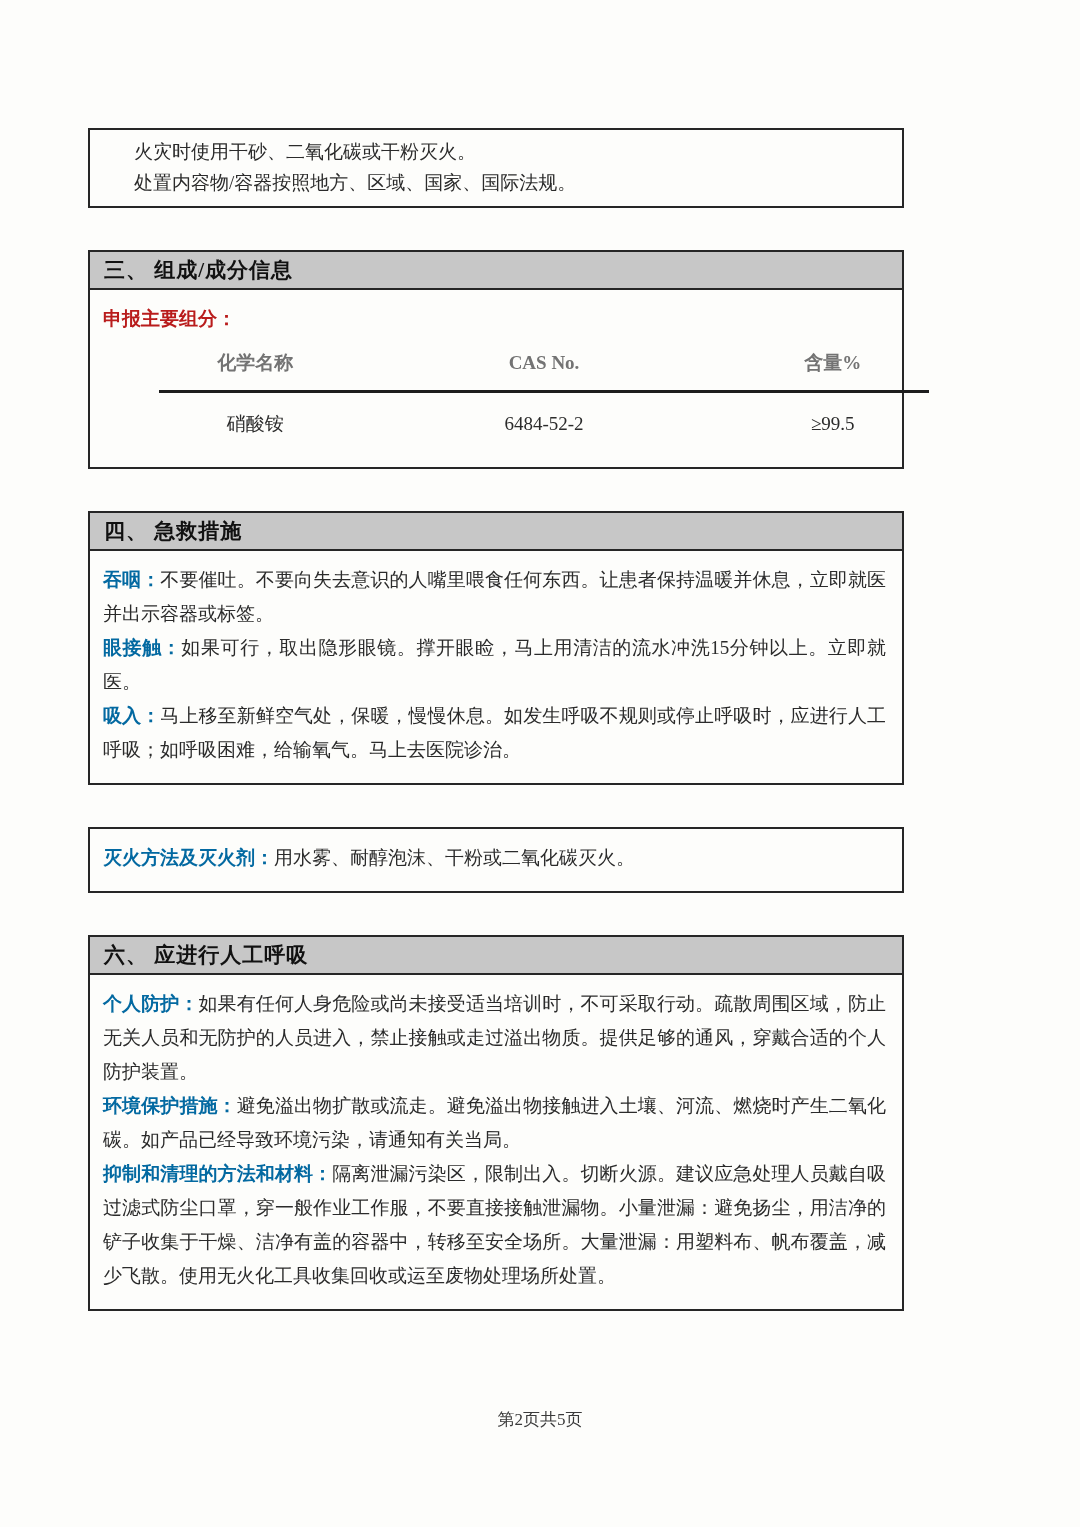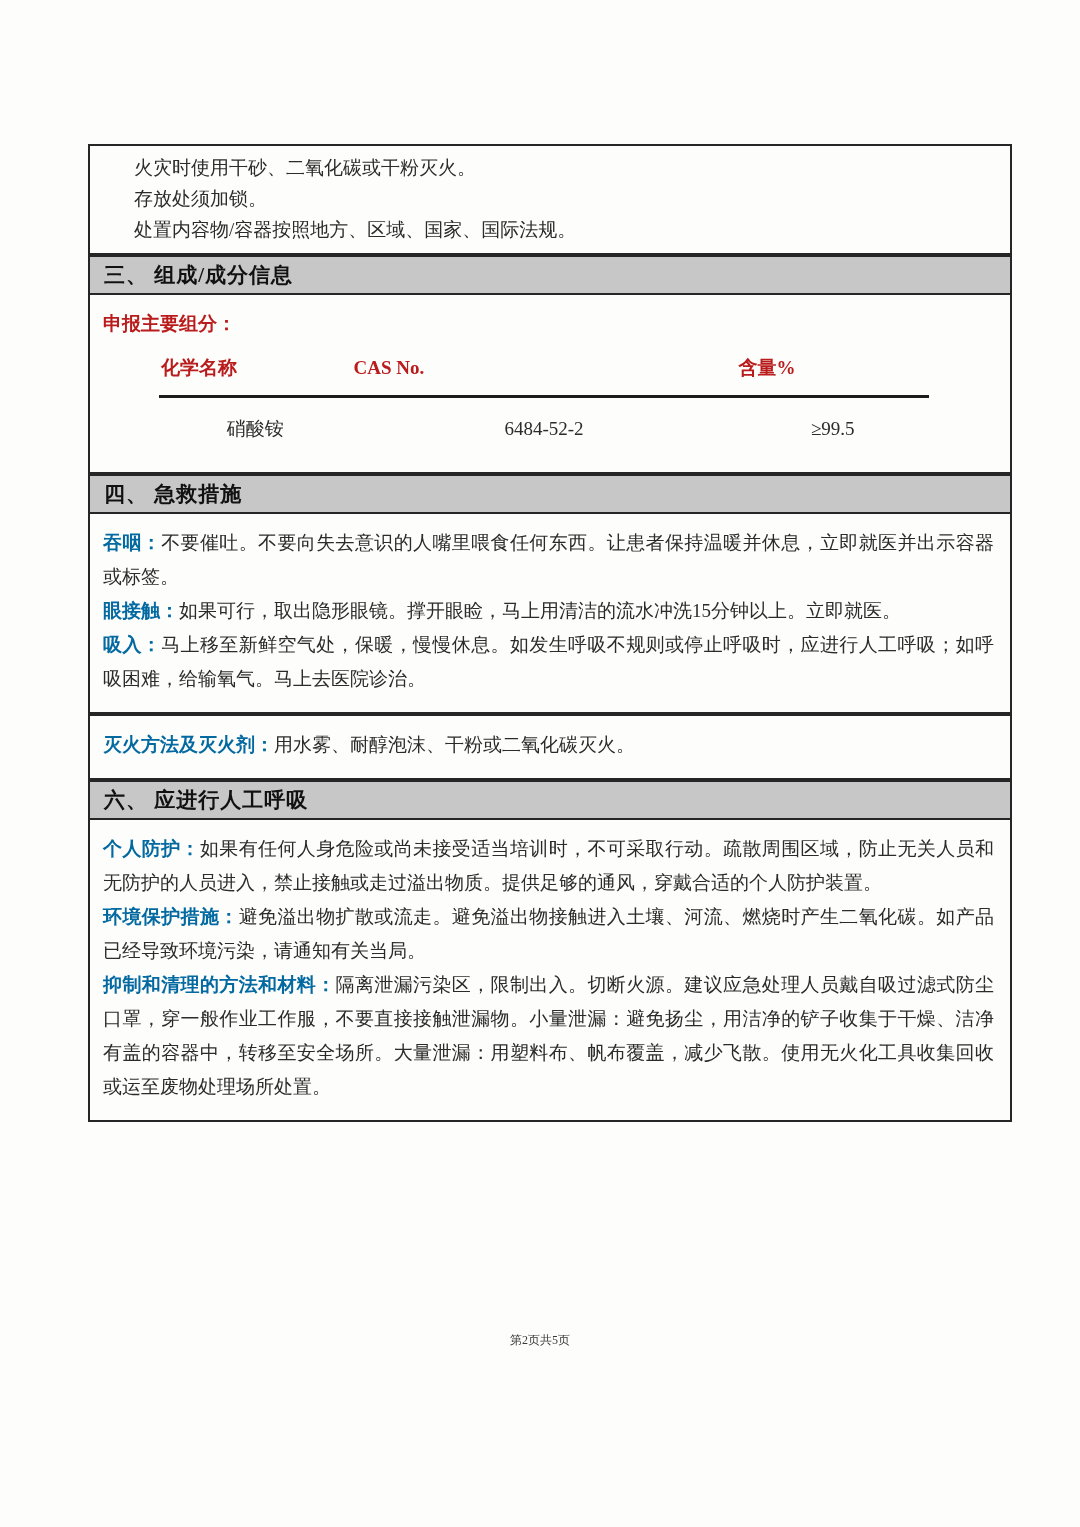--- a/index.html
+++ b/index.html
@@ -13,38 +13,39 @@
     height: 1527px;
     margin: 0 auto;
     background: #fdfdfb;
     font-family: "Liberation Serif", "DejaVu Serif", serif;
     color: #2b2b2b;
     overflow: hidden;
   }
   .content {
     position: absolute;
     left: 88px;
-    top: 144px;
-    width: 924px;
+    top: 128px;
+    width: 816px;
   }
   .box {
     border: 2px solid #262626;
     box-sizing: border-box;
     background: #fdfdfb;
   }
   
   .top-box {
     padding: 6px 16px 8px 44px;
     font-size: 19px;
     line-height: 31px;
   }
   .top-box p { margin: 0; }
 
   
   .section {
+    margin-top: 42px;
     border: 2px solid #262626;
     box-sizing: border-box;
     background: #fdfdfb;
     font-family: Liberation Serif, serif;
   }
   .sec-header {
     background: #c7c7c7;
     border-bottom: 2px solid #262626;
     font-size: 21px;
     font-weight: bold;
@@ -69,53 +70,52 @@
     color: #b91c1c;
   }
   table.comp {
     border-collapse: collapse;
     margin-left: 56px;
     width: 770px;
     font-size: 19px;
   }
   table.comp th {
     font-weight: bold;
-    text-align: left;
+    text-align: center;
     padding: 4px 2px 10px 2px;
     border-bottom: 3px solid #1d1d1d;
-    color: #b91c1c;
+    color: #737373;
   }
   table.comp td {
     text-align: center;
     padding: 14px 2px 10px 2px;
   }
   .col-name  { width: 25%; }
   .col-cas   { width: 50%; }
   .col-pct   { width: 25%; }
 
   .footer {
     position: absolute;
     left: 0;
     width: 1080px;
-    top: 1332px;
+    top: 1408px;
     text-align: center;
-    font-size: 12px;
+    font-size: 17px;
     color: #3a3a3a;
     font-family: "Liberation Serif", "DejaVu Serif", serif;
   }
 </style>
 </head>
 <body>
 
 <div class="page">
   <div class="content">
 
     <div class="box top-box">
       <p>火灾时使用干砂、二氧化碳或干粉灭火。</p>
-      <p>存放处须加锁。</p>
       <p>处置内容物/容器按照地方、区域、国家、国际法规。</p>
     </div>
 
     <section class="section">
       <div class="sec-header">
         <span>三、 组成/成分信息</span>
       </div>
       <div class="sec-body">
         <p class="intro">申报主要组分：</p>
         <table class="comp">

